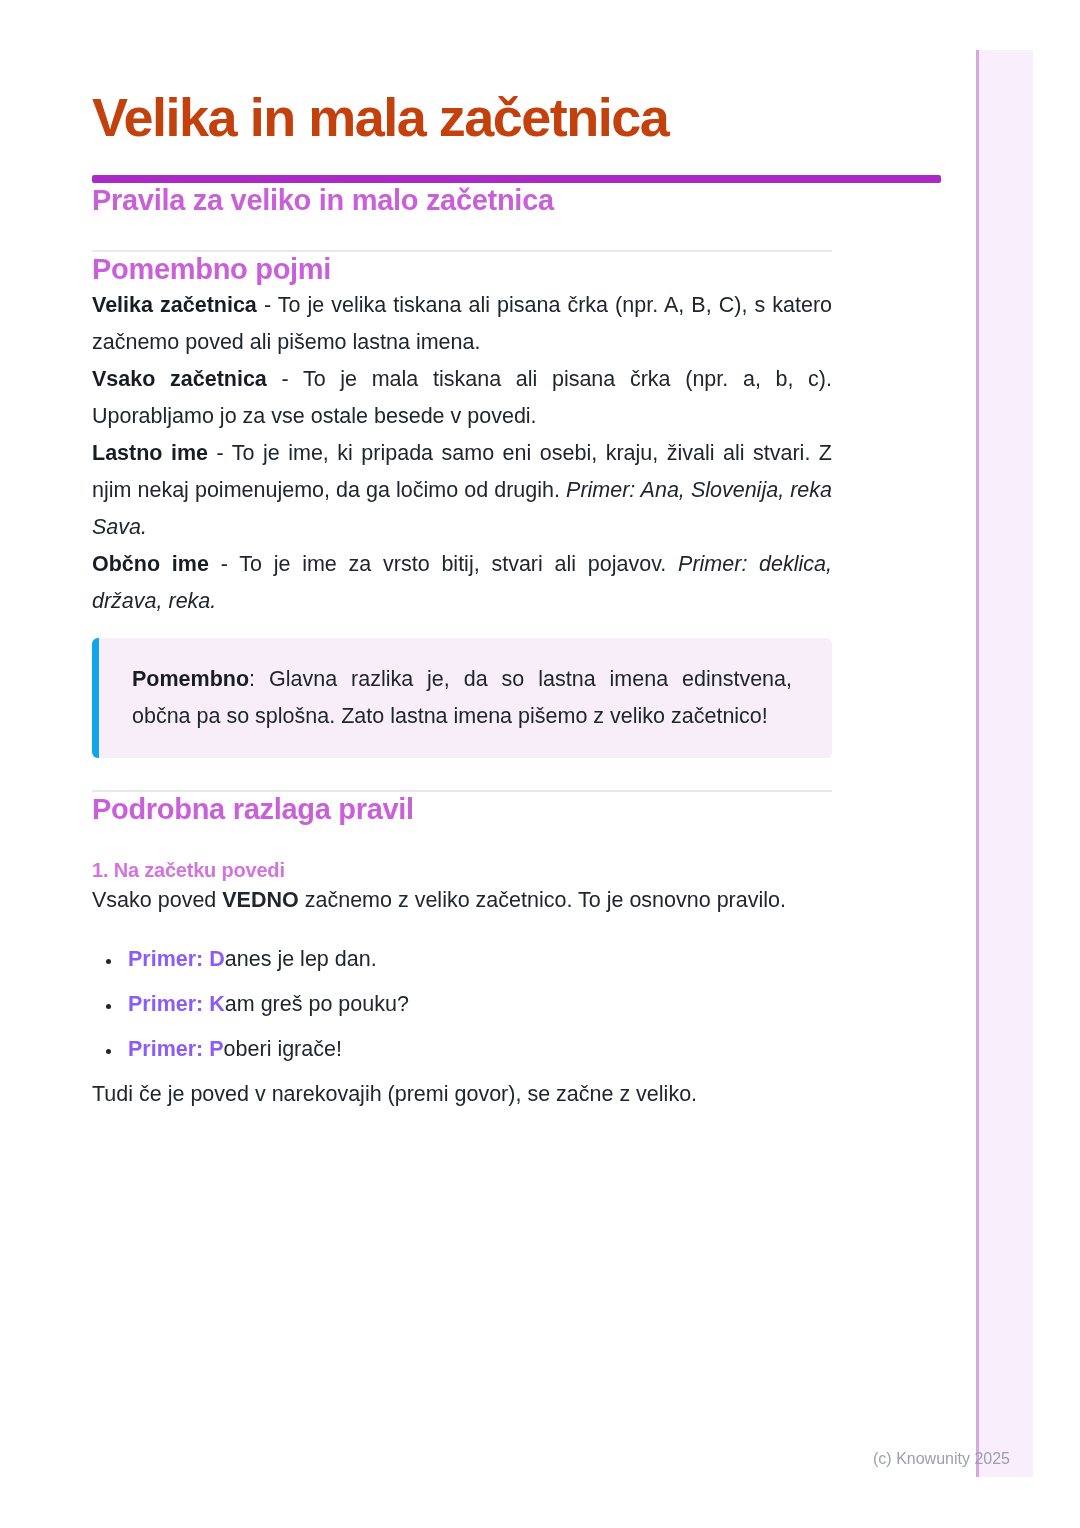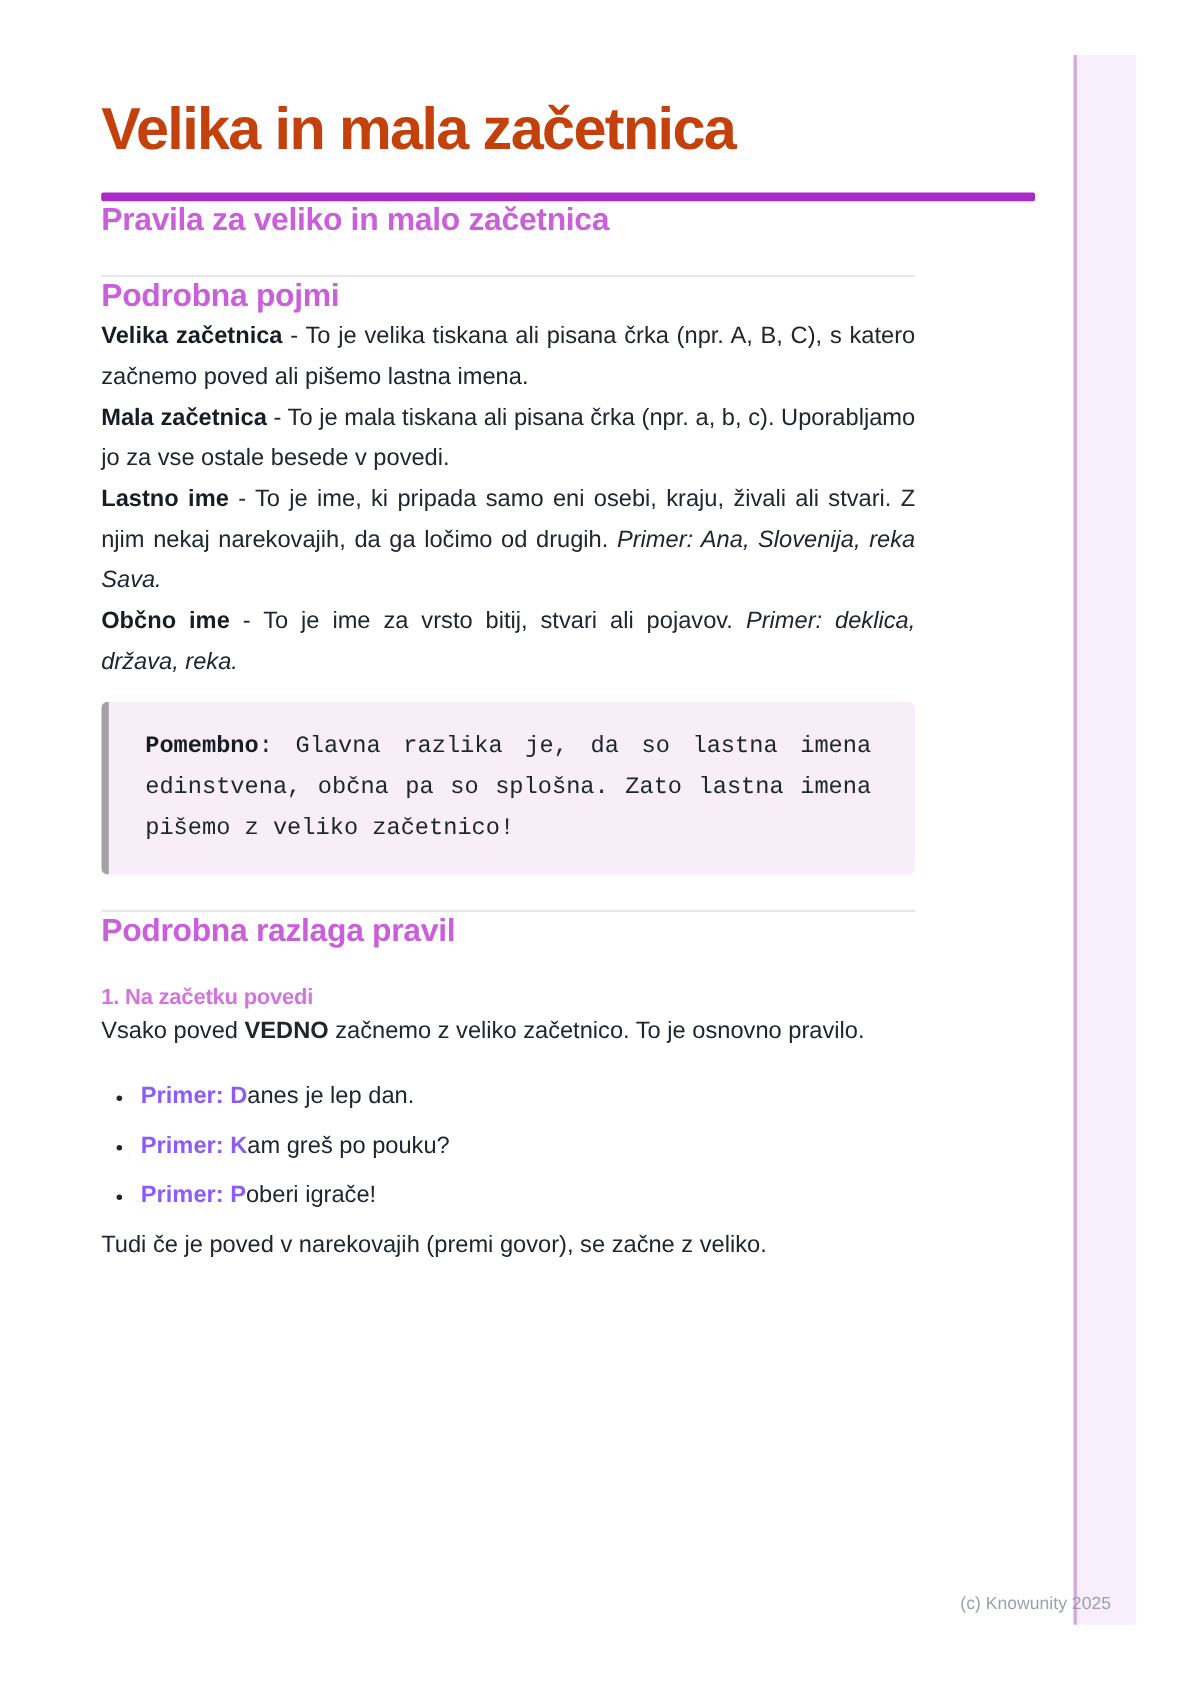--- a/index.html
+++ b/index.html
@@ -87,24 +87,23 @@
     border: none;
     height: 2px;
     background: #e8e8ec;
     margin: 32px 0 0;
     width: 740px;
   }
 
   .callout {
     margin-top: 18px;
     background: #f7eefa;
-    border-left: 7px solid #a3a3a3;
+    border-left: 7px solid #0ea5e9;
     border-radius: 6px;
     padding: 23px 40px 23px 33px;
-    font-family: Liberation Mono, monospace;
   }
   .callout p { margin: 0; }
   .callout strong { color: #181c24; }
 
   .rule-intro { margin-top: 26px; }
 
   ul.examples {
     margin: 22px 0 0;
     padding-left: 31px;
     list-style: disc;
@@ -138,27 +137,27 @@
 
 <main class="content">
 
   <h1 class="page-title">Velika in mala začetnica</h1>
   <div class="title-rule"></div>
 
   <h2 class="section-heading h2-pravila">Pravila za veliko in malo začetnica</h2>
 
   <hr class="divider">
 
-  <h2 class="section-heading h2-osnovni">Podrobna pojmi</h2>
+  <h2 class="section-heading h2-osnovni">Pomembno pojmi</h2>
 
   <p class="body justify def"><strong>Velika začetnica</strong><span> - To je velika tiskana ali pisana črka (npr. A, B, C), s katero začnemo poved ali pišemo lastna imena.</span></p>
 
-  <p class="body justify def"><strong>Mala začetnica</strong><span> - To je mala tiskana ali pisana črka (npr. a, b, c). Uporabljamo jo za vse ostale besede v povedi.</span></p>
+  <p class="body justify def"><strong>Vsako začetnica</strong><span> - To je mala tiskana ali pisana črka (npr. a, b, c). Uporabljamo jo za vse ostale besede v povedi.</span></p>
 
-  <p class="body justify def"><strong>Lastno ime</strong><span> - To je ime, ki pripada samo eni osebi, kraju, živali ali stvari. Z njim nekaj narekovajih, da ga ločimo od drugih.</span><em> Primer: Ana, Slovenija, reka Sava.</em></p>
+  <p class="body justify def"><strong>Lastno ime</strong><span> - To je ime, ki pripada samo eni osebi, kraju, živali ali stvari. Z njim nekaj poimenujemo, da ga ločimo od drugih.</span><em> Primer: Ana, Slovenija, reka Sava.</em></p>
 
   <p class="body justify def"><strong>Občno ime</strong><span> - To je ime za vrsto bitij, stvari ali pojavov.</span><em> Primer: deklica, država, reka.</em></p>
 
   <div class="callout">
     <p class="body justify"><strong>Pomembno</strong><span>: Glavna razlika je, da so lastna imena edinstvena, občna pa so splošna. Zato lastna imena pišemo z veliko začetnico!</span></p>
   </div>
 
   <hr class="divider">
 
   <h2 class="section-heading h2-podrobna">Podrobna razlaga pravil</h2>

